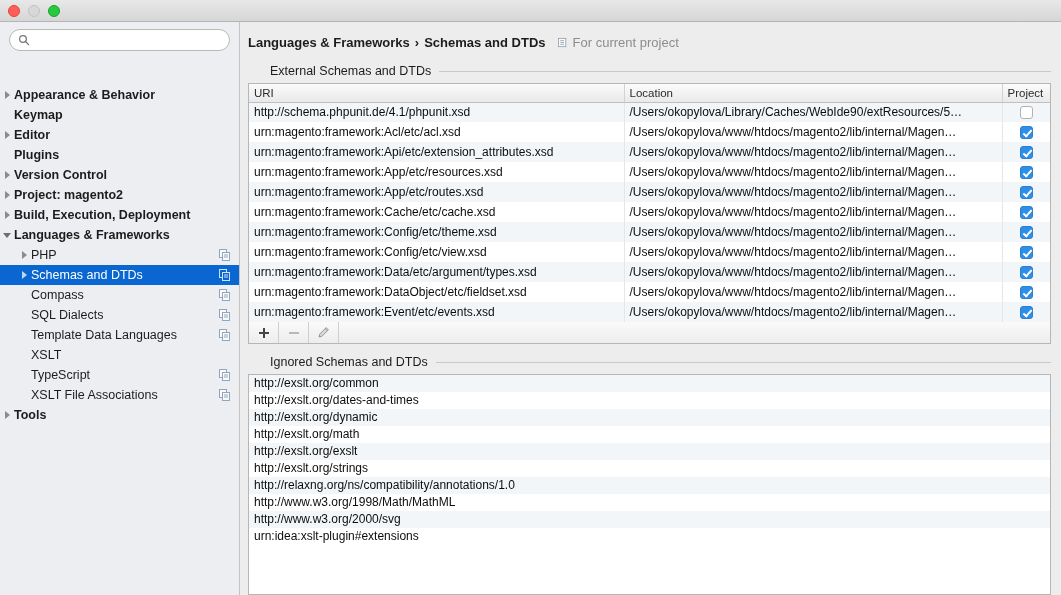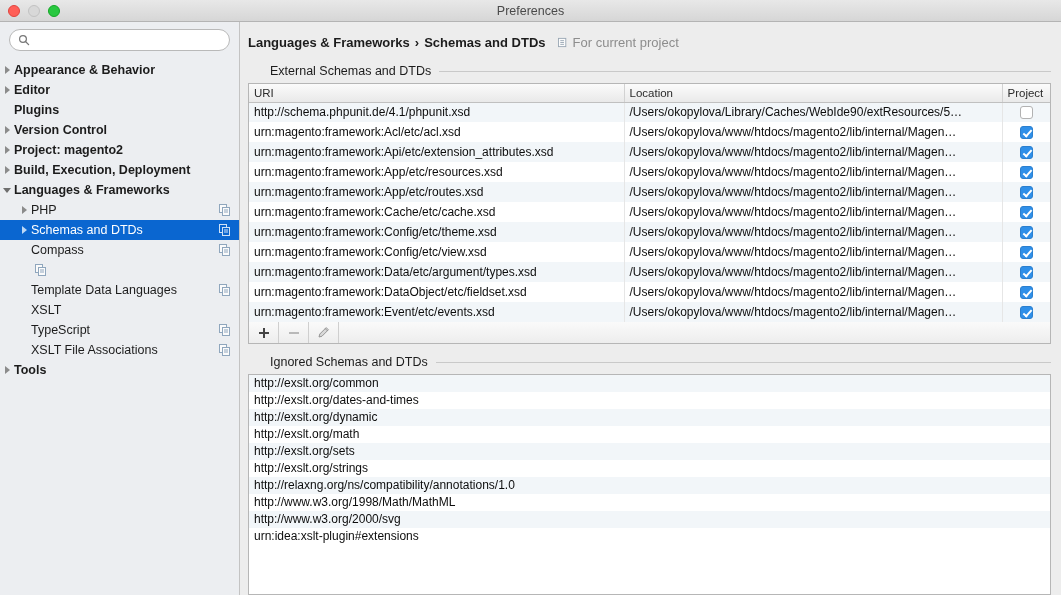--- a/index.html
+++ b/index.html
@@ -29,21 +29,21 @@
   }
 
   
   .content { display: flex; height: 573px; }
 
   
   .sidebar {
     width: 240px; flex: 0 0 240px;
     background: #eceef1;
     border-right: 1px solid #c3c3c3;
-    display: flex; flex-direction: column;
+    display: flex; flex-direction: column; gap: 25px;
   }
   .search-wrap { padding: 7px 9px 6px 9px; }
   .search-box {
     height: 22px; border: 1px solid #b9b9b9; border-radius: 11px;
     background: #ffffff; display: flex; align-items: center;
     padding: 0 8px;
   }
   .search-box input {
     border: none; outline: none; background: transparent;
     font-size: 12px; font-family: "Liberation Sans", sans-serif;
@@ -174,21 +174,20 @@
 </style>
 </head>
 <body>
 
 <div class="titlebar">
   <div class="traffic">
     <span class="light red"></span>
     <span class="light yellow"></span>
     <span class="light green"></span>
   </div>
-  <div class="title-text">Preferences</div>
 </div>
 
 <div class="content">
 
   <div class="sidebar">
     <div class="search-wrap">
       <div class="search-box">
         <svg class="mag" viewBox="0 0 12 12">
           <circle cx="5" cy="5" r="3.4" fill="none" stroke="#777" stroke-width="1.2"></circle>
           <line x1="7.5" y1="7.5" x2="10.6" y2="10.6" stroke="#777" stroke-width="1.3" stroke-linecap="round"></line>
@@ -197,20 +196,24 @@
       </div>
     </div>
     <div class="tree" id="tree">
         <div class="tree-row lvl0">
           <span class="tw">
             <i class="arrow-r"></i>
           </span>
           <span class="lbl">Appearance &amp; Behavior</span>
         </div>
         <div class="tree-row lvl0">
+          <span class="tw"></span>
+          <span class="lbl">Keymap</span>
+        </div>
+        <div class="tree-row lvl0">
           <span class="tw">
             <i class="arrow-r"></i>
           </span>
           <span class="lbl">Editor</span>
         </div>
         <div class="tree-row lvl0">
           <span class="tw"></span>
           <span class="lbl">Plugins</span>
         </div>
         <div class="tree-row lvl0">
@@ -266,20 +269,21 @@
           <span class="lbl">Compass</span>
           <svg class="proj-ico" viewBox="0 0 12 12">
             <rect x="0.5" y="0.5" width="7" height="8" fill="#fbfbfb" stroke="#8fa6bd" stroke-width="1"></rect>
             <rect x="3.5" y="3.5" width="7" height="8" fill="#fbfbfb" stroke="#8fa6bd" stroke-width="1"></rect>
             <rect x="5" y="5.5" width="4" height="1" fill="#8fa6bd"></rect>
             <rect x="5" y="7.5" width="4" height="1" fill="#8fa6bd"></rect>
           </svg>
         </div>
         <div class="tree-row lvl1">
           <span class="tw"></span>
+          <span class="lbl">SQL Dialects</span>
           <svg class="proj-ico" viewBox="0 0 12 12">
             <rect x="0.5" y="0.5" width="7" height="8" fill="#fbfbfb" stroke="#8fa6bd" stroke-width="1"></rect>
             <rect x="3.5" y="3.5" width="7" height="8" fill="#fbfbfb" stroke="#8fa6bd" stroke-width="1"></rect>
             <rect x="5" y="5.5" width="4" height="1" fill="#8fa6bd"></rect>
             <rect x="5" y="7.5" width="4" height="1" fill="#8fa6bd"></rect>
           </svg>
         </div>
         <div class="tree-row lvl1">
           <span class="tw"></span>
           <span class="lbl">Template Data Languages</span>
@@ -438,21 +442,21 @@
     <div class="section-head">
       <span>Ignored Schemas and DTDs</span>
       <span class="section-line"></span>
     </div>
 
     <div class="list-wrap" id="ignored-list">
         <div class="list-row">http://exslt.org/common</div>
         <div class="list-row">http://exslt.org/dates-and-times</div>
         <div class="list-row">http://exslt.org/dynamic</div>
         <div class="list-row">http://exslt.org/math</div>
-        <div class="list-row">http://exslt.org/sets</div>
+        <div class="list-row">http://exslt.org/exslt</div>
         <div class="list-row">http://exslt.org/strings</div>
         <div class="list-row">http://relaxng.org/ns/compatibility/annotations/1.0</div>
         <div class="list-row">http://www.w3.org/1998/Math/MathML</div>
         <div class="list-row">http://www.w3.org/2000/svg</div>
         <div class="list-row">urn:idea:xslt-plugin#extensions</div>
       </div>
 
   </div>
 </div>
 

